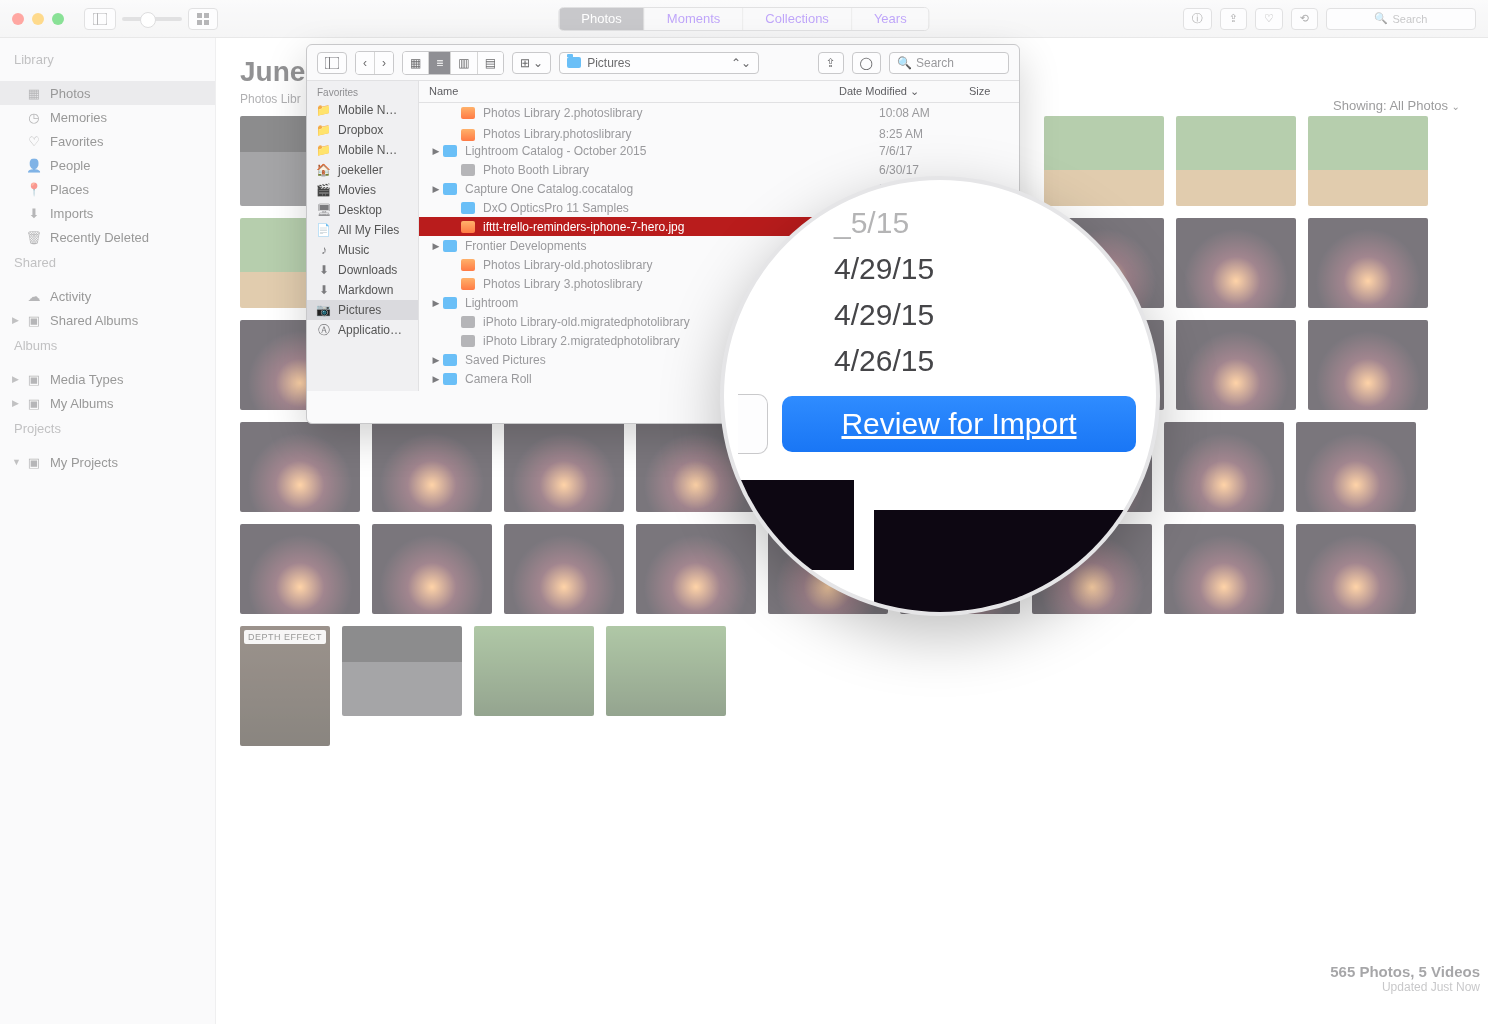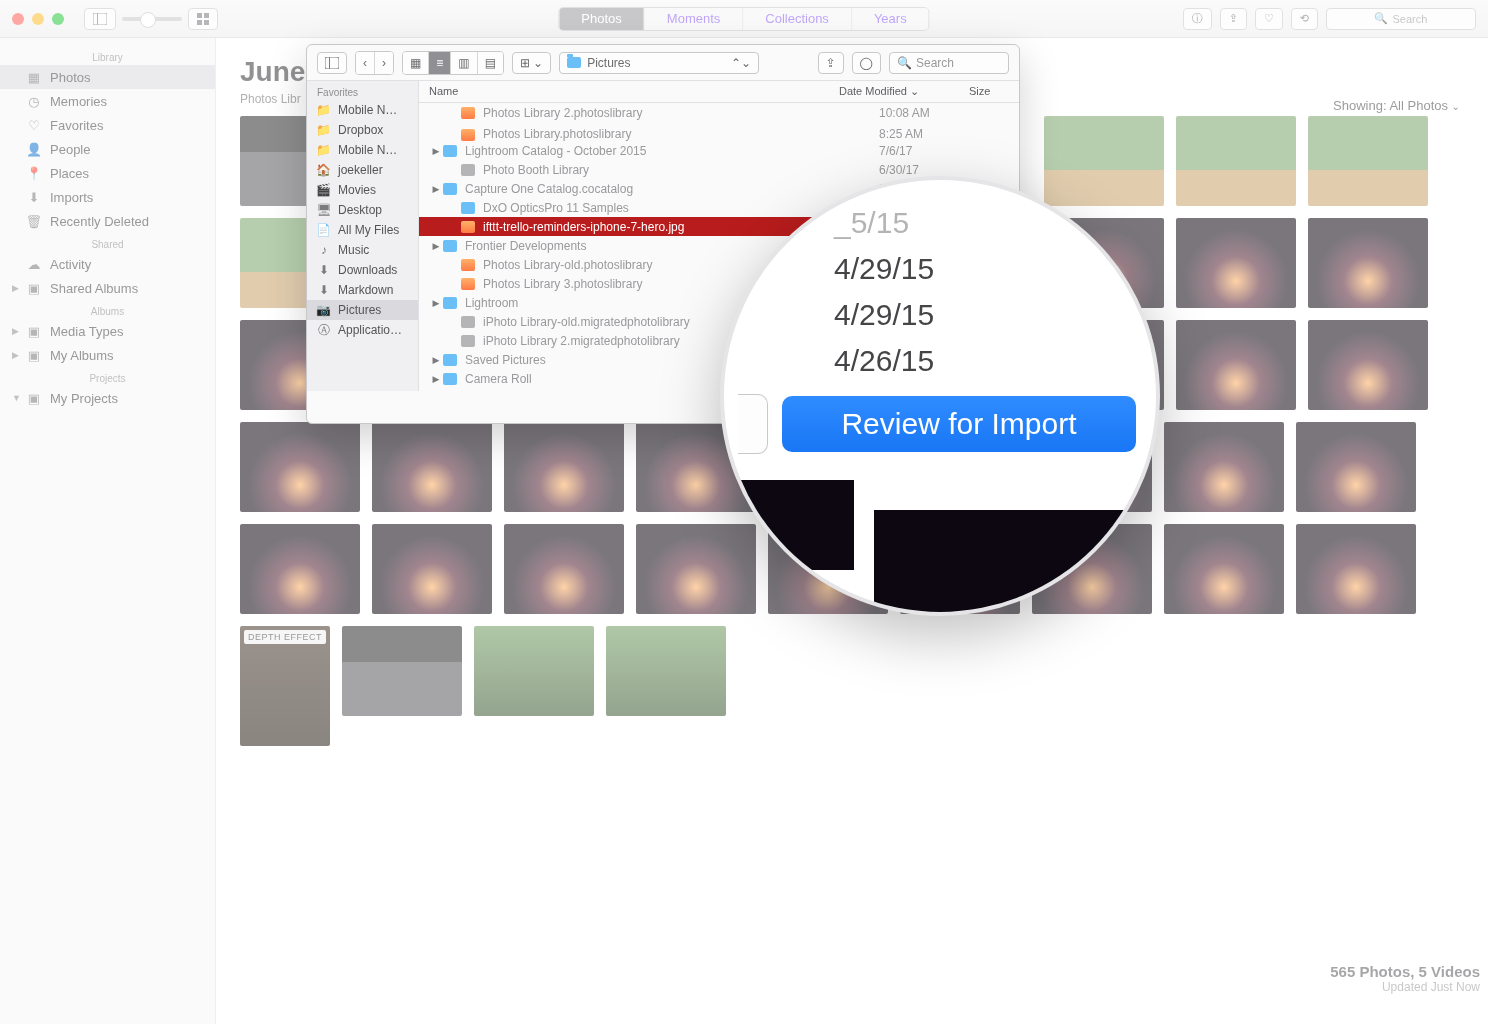--- a/index.html
+++ b/index.html
@@ -27,21 +27,21 @@
 
 .right-tools { margin-left: auto; display: flex; gap: 8px; align-items: center; }
 .search-box { width: 150px; }
 
 
 .photos-sidebar {
   position: absolute; top: 38px; left: 0; bottom: 0; width: 216px;
   background: #f6f6f7; border-right: 1px solid #e2e2e3;
   padding: 8px 0; font-size: 13px; color: #444;
 }
-.sb-hdr { padding: 6px 14px 2px; font-size: 10px; color: #8e8e91; text-align: center; }
+.sb-hdr { padding: 6px 14px 14px; font-size: 13px; color: #8e8e91; }
 .sb-item { padding: 4px 14px 4px 26px; display: flex; align-items: center; gap: 8px; cursor: default; position: relative; }
 .sb-item.sel { background: #dadade; }
 .sb-item .disc { position: absolute; left: 12px; font-size: 9px; color: #8e8e91; }
 .sb-ico { width: 16px; height: 16px; display: inline-flex; align-items: center; justify-content: center; color: #7b7b7e; }
 
 
 .photos-main { position: absolute; top: 38px; left: 216px; right: 0; bottom: 0; background: #fff; }
 .hdr-row { display: flex; align-items: center; padding: 18px 24px 4px; }
 .hdr-title { font-size: 28px; font-weight: 600; color: #3a3a3c; }
 .breadcrumb { font-size: 12px; color: #707074; padding: 0 24px 10px; }
@@ -109,21 +109,21 @@
   position: absolute; top: 176px; left: 720px; width: 440px; height: 440px;
   border-radius: 50%; border: 4px solid #e5e5e7; background: #fff;
   box-shadow: 0 20px 60px rgba(0,0,0,.25); overflow: hidden;
 }
 .mag-inner { position: absolute; inset: 0; }
 .mag-dates { position: absolute; top: 20px; left: 110px; right: 40px; font-size: 30px; color: #454548; line-height: 46px; }
 .mag-dates div { white-space: nowrap; }
 .mag-btn {
   position: absolute; top: 216px; left: 58px; width: 354px; height: 56px;
   background: linear-gradient(#2f8cff,#1976f5); color: #fff; font-size: 30px;
-  display: flex; align-items: center; justify-content: center; border-radius: 10px;
+  display: flex; align-items: center; justify-content: center; border-radius: 10px; text-decoration: underline;
 }
 .mag-cancel-edge { position: absolute; top: 214px; left: 14px; width: 30px; height: 60px; border: 1px solid #c9c9cb; border-left: none; border-radius: 0 10px 10px 0; background: #fdfdfe; }
 .mag-thumbs { position: absolute; top: 300px; left: 0; right: 0; bottom: 0; }
 .mag-thumbs .t { position: absolute; background: #0d0712; }
 </style>
 </head>
 <body>
 
 <div class="photos-toolbar">
   <div class="traffic">

